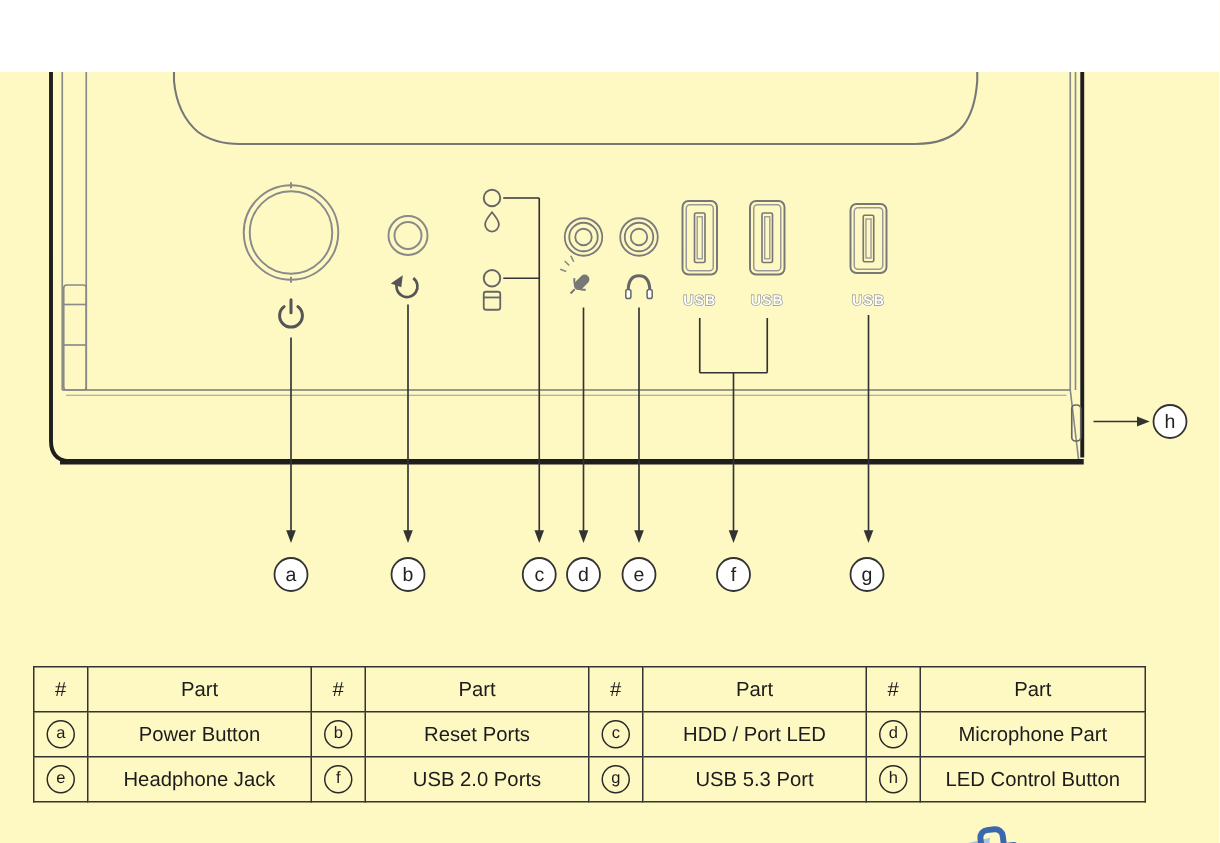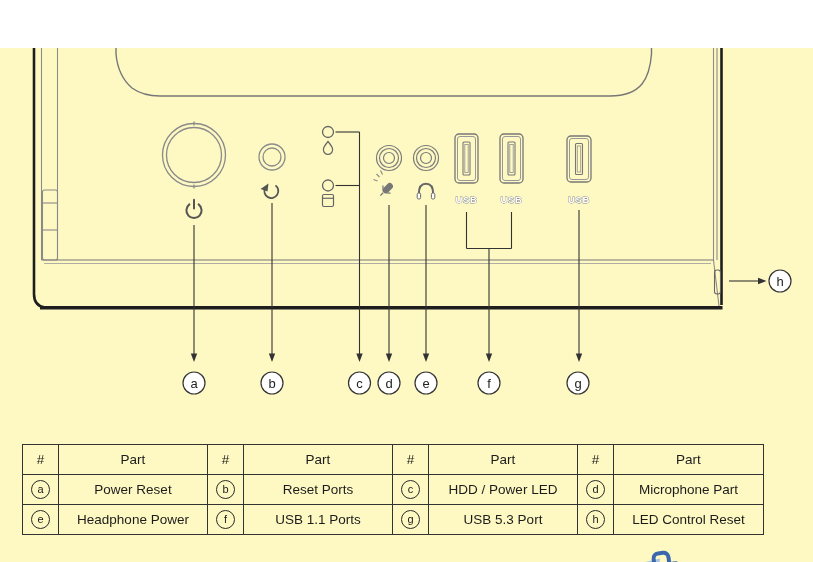--- a/index.html
+++ b/index.html
@@ -245,37 +245,37 @@
       <th>Part</th>
       <th>#</th>
       <th>Part</th>
       <th>#</th>
       <th>Part</th>
       <th>#</th>
       <th>Part</th>
     </tr>
     <tr>
       <td><span class="circ">a</span></td>
-      <td>Power Reset</td>
+      <td>Power Button</td>
       <td><span class="circ">b</span></td>
       <td>Reset Ports</td>
       <td><span class="circ">c</span></td>
-      <td>HDD / Power LED</td>
+      <td>HDD / Port LED</td>
       <td><span class="circ">d</span></td>
       <td>Microphone Part</td>
     </tr>
     <tr>
       <td><span class="circ">e</span></td>
-      <td>Headphone Power</td>
+      <td>Headphone Jack</td>
       <td><span class="circ">f</span></td>
-      <td>USB 1.1 Ports</td>
+      <td>USB 2.0 Ports</td>
       <td><span class="circ">g</span></td>
       <td>USB 5.3 Port</td>
       <td><span class="circ">h</span></td>
-      <td>LED Control Reset</td>
+      <td>LED Control Button</td>
     </tr>
   </tbody>
     </table>
 
   <div class="logo">
     <svg width="58" height="56" viewBox="0 0 58 56">
       <polygon points="7,15 30,9.5 26.5,47 2.5,41" fill="#a9c3e3"></polygon>
       <g transform="rotate(-7 33 29)">
         <rect x="26" y="4" width="15" height="15" rx="5" fill="none" stroke="#3a67ae" stroke-width="4"></rect>
         <rect x="17" y="14" width="33" height="34" rx="2.5" fill="#3a67ae"></rect>

